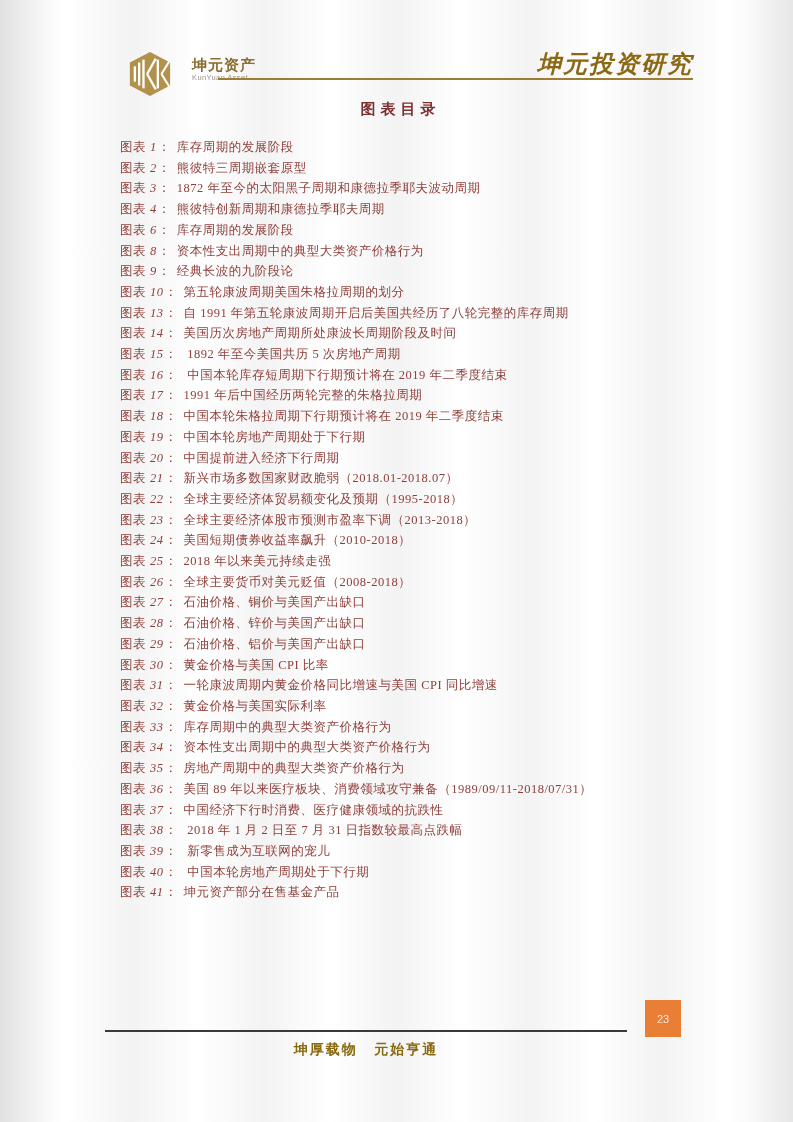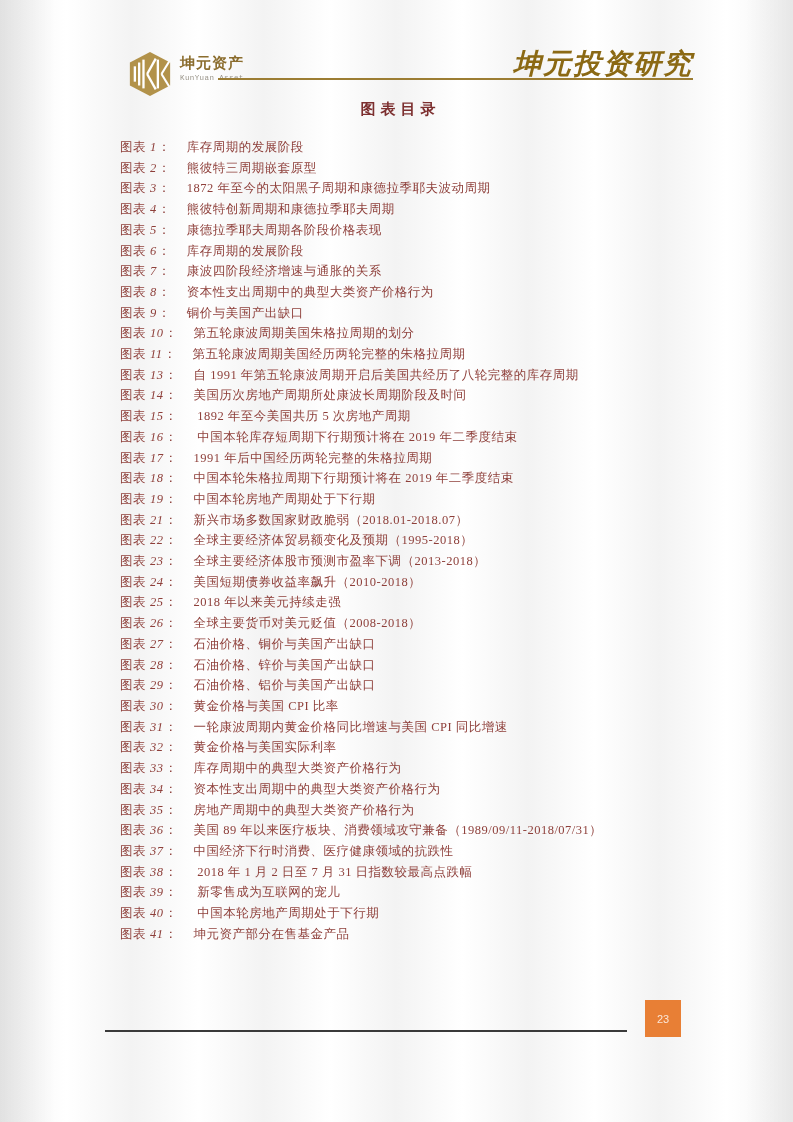--- a/index.html
+++ b/index.html
@@ -9,47 +9,47 @@
     margin:0 auto;
     overflow:hidden;
     font-family:"Liberation Serif",serif;
     background:
       linear-gradient(90deg, rgba(0,0,0,0.075) 0%, rgba(0,0,0,0) 7%, rgba(0,0,0,0) 94%, rgba(0,0,0,0.05) 100%),
       repeating-linear-gradient(90deg, #f3f3f3 0px, #ffffff 66px, #f3f3f3 132px);
   }
   
   .logo-block{position:absolute;left:127px;top:51px;display:flex;align-items:flex-start;}
   .logo-mark{flex:0 0 auto;}
-  .logo-text{margin-left:7px;padding-top:5px;font-family:Liberation Mono, monospace;}
+  .logo-text{margin-left:19px;padding-top:5px;font-family:Liberation Sans, sans-serif;}
   .logo-title{font-size:15px;font-weight:bold;color:#8b6d2e;letter-spacing:1px;line-height:17px;}
   .logo-sub{font-size:7.5px;color:#9a958a;letter-spacing:0.4px;line-height:10px;}
   .header-rule{position:absolute;left:218px;right:100px;top:78px;height:2px;background:#9c7d33;}
   .brand-right{
     position:absolute;right:100px;top:50px;
-    font-size:28px;font-weight:bold;font-style:italic;
+    font-size:24px;font-weight:bold;font-style:italic;
     color:#8b6914;letter-spacing:2px;line-height:28px;
   }
   
   .page-title{
     position:absolute;top:100px;left:4px;width:100%;
     text-align:center;font-size:15px;font-weight:bold;
     color:#7c2f2f;letter-spacing:5px;
   }
   
   .toc{
     position:absolute;top:137px;left:120px;right:60px;
     margin:0;padding:0;list-style:none;
   }
   .toc-row{
     font-size:12.5px;line-height:20.7px;color:#8e3f3a;
     white-space:pre;letter-spacing:0.5px;
   }
   .fig-num{font-style:italic;margin-left:4px;}
   .fig-sep{margin-left:1px;}
-  .fig-title{margin-left:16px;}
+  .fig-title{margin-left:6px;}
   
   .footer-rule{position:absolute;left:105px;width:522px;top:1030px;height:2px;background:#3a3a3a;}
   .footer-motto{
     position:absolute;left:105px;width:522px;top:1041px;
     text-align:center;font-weight:bold;font-size:14px;
     color:#8a6a10;letter-spacing:2px;white-space:pre;
   }
   .page-badge{
     position:absolute;left:645px;top:1000px;width:36px;height:37px;
     background:#e87f35;display:flex;align-items:center;justify-content:center;
@@ -87,49 +87,47 @@
 
   <ol class="toc">
     <li class="toc-row"><span class="fig-label">图表</span><span class="fig-num">1</span><span class="fig-sep">：</span><span class="fig-title">库存周期的发展阶段</span></li>
 
     <li class="toc-row"><span class="fig-label">图表</span><span class="fig-num">2</span><span class="fig-sep">：</span><span class="fig-title">熊彼特三周期嵌套原型</span></li>
 
     <li class="toc-row"><span class="fig-label">图表</span><span class="fig-num">3</span><span class="fig-sep">：</span><span class="fig-title">1872 年至今的太阳黑子周期和康德拉季耶夫波动周期</span></li>
 
     <li class="toc-row"><span class="fig-label">图表</span><span class="fig-num">4</span><span class="fig-sep">：</span><span class="fig-title">熊彼特创新周期和康德拉季耶夫周期</span></li>
 
-    <li class="toc-row"><span class="fig-label">图表</span><span class="fig-num">5</span><span class="fig-sep">：</span><span class="fig-title">康德拉季耶夫周期各阶段价格表现</span></li>
 
     <li class="toc-row"><span class="fig-label">图表</span><span class="fig-num">6</span><span class="fig-sep">：</span><span class="fig-title">库存周期的发展阶段</span></li>
 
-    <li class="toc-row"><span class="fig-label">图表</span><span class="fig-num">7</span><span class="fig-sep">：</span><span class="fig-title">康波四阶段经济增速与通胀的关系</span></li>
 
     <li class="toc-row"><span class="fig-label">图表</span><span class="fig-num">8</span><span class="fig-sep">：</span><span class="fig-title">资本性支出周期中的典型大类资产价格行为</span></li>
 
-    <li class="toc-row"><span class="fig-label">图表</span><span class="fig-num">9</span><span class="fig-sep">：</span><span class="fig-title">铜价与美国产出缺口</span></li>
+    <li class="toc-row"><span class="fig-label">图表</span><span class="fig-num">9</span><span class="fig-sep">：</span><span class="fig-title">经典长波的九阶段论</span></li>
 
     <li class="toc-row"><span class="fig-label">图表</span><span class="fig-num">10</span><span class="fig-sep">：</span><span class="fig-title">第五轮康波周期美国朱格拉周期的划分</span></li>
 
-    <li class="toc-row"><span class="fig-label">图表</span><span class="fig-num">11</span><span class="fig-sep">：</span><span class="fig-title">第五轮康波周期美国经历两轮完整的朱格拉周期</span></li>
 
 
     <li class="toc-row"><span class="fig-label">图表</span><span class="fig-num">13</span><span class="fig-sep">：</span><span class="fig-title">自 1991 年第五轮康波周期开启后美国共经历了八轮完整的库存周期</span></li>
 
     <li class="toc-row"><span class="fig-label">图表</span><span class="fig-num">14</span><span class="fig-sep">：</span><span class="fig-title">美国历次房地产周期所处康波长周期阶段及时间</span></li>
 
     <li class="toc-row"><span class="fig-label">图表</span><span class="fig-num">15</span><span class="fig-sep">：</span><span class="fig-title"> 1892 年至今美国共历 5 次房地产周期</span></li>
 
     <li class="toc-row"><span class="fig-label">图表</span><span class="fig-num">16</span><span class="fig-sep">：</span><span class="fig-title"> 中国本轮库存短周期下行期预计将在 2019 年二季度结束</span></li>
 
     <li class="toc-row"><span class="fig-label">图表</span><span class="fig-num">17</span><span class="fig-sep">：</span><span class="fig-title">1991 年后中国经历两轮完整的朱格拉周期</span></li>
 
     <li class="toc-row"><span class="fig-label">图表</span><span class="fig-num">18</span><span class="fig-sep">：</span><span class="fig-title">中国本轮朱格拉周期下行期预计将在 2019 年二季度结束</span></li>
 
     <li class="toc-row"><span class="fig-label">图表</span><span class="fig-num">19</span><span class="fig-sep">：</span><span class="fig-title">中国本轮房地产周期处于下行期</span></li>
 
+    <li class="toc-row"><span class="fig-label">图表</span><span class="fig-num">20</span><span class="fig-sep">：</span><span class="fig-title">中国提前进入经济下行周期</span></li>
 
     <li class="toc-row"><span class="fig-label">图表</span><span class="fig-num">21</span><span class="fig-sep">：</span><span class="fig-title">新兴市场多数国家财政脆弱（2018.01-2018.07）</span></li>
 
     <li class="toc-row"><span class="fig-label">图表</span><span class="fig-num">22</span><span class="fig-sep">：</span><span class="fig-title">全球主要经济体贸易额变化及预期（1995-2018）</span></li>
 
     <li class="toc-row"><span class="fig-label">图表</span><span class="fig-num">23</span><span class="fig-sep">：</span><span class="fig-title">全球主要经济体股市预测市盈率下调（2013-2018）</span></li>
 
     <li class="toc-row"><span class="fig-label">图表</span><span class="fig-num">24</span><span class="fig-sep">：</span><span class="fig-title">美国短期债券收益率飙升（2010-2018）</span></li>
 
     <li class="toc-row"><span class="fig-label">图表</span><span class="fig-num">25</span><span class="fig-sep">：</span><span class="fig-title">2018 年以来美元持续走强</span></li>
@@ -161,17 +159,18 @@
     <li class="toc-row"><span class="fig-label">图表</span><span class="fig-num">38</span><span class="fig-sep">：</span><span class="fig-title"> 2018 年 1 月 2 日至 7 月 31 日指数较最高点跌幅</span></li>
 
     <li class="toc-row"><span class="fig-label">图表</span><span class="fig-num">39</span><span class="fig-sep">：</span><span class="fig-title"> 新零售成为互联网的宠儿</span></li>
 
     <li class="toc-row"><span class="fig-label">图表</span><span class="fig-num">40</span><span class="fig-sep">：</span><span class="fig-title"> 中国本轮房地产周期处于下行期</span></li>
 
     <li class="toc-row"><span class="fig-label">图表</span><span class="fig-num">41</span><span class="fig-sep">：</span><span class="fig-title">坤元资产部分在售基金产品</span></li>
   </ol>
 
   <div class="footer-rule"></div>
+  <div class="footer-motto">坤厚载物   元始亨通</div>
   <div class="page-badge">
     <span>23</span>
   </div>
 
 </div>
 
 </body></html>

